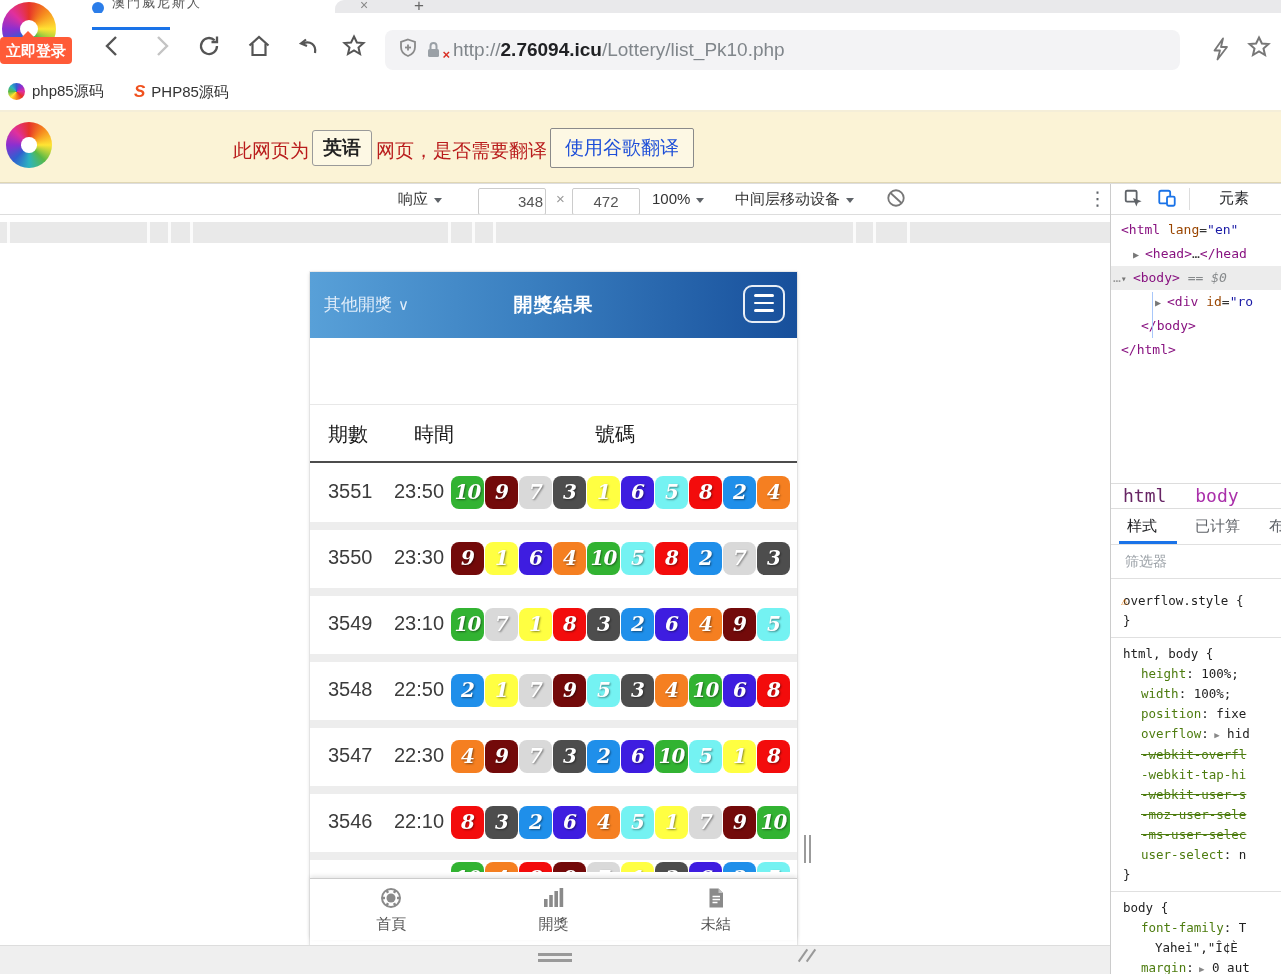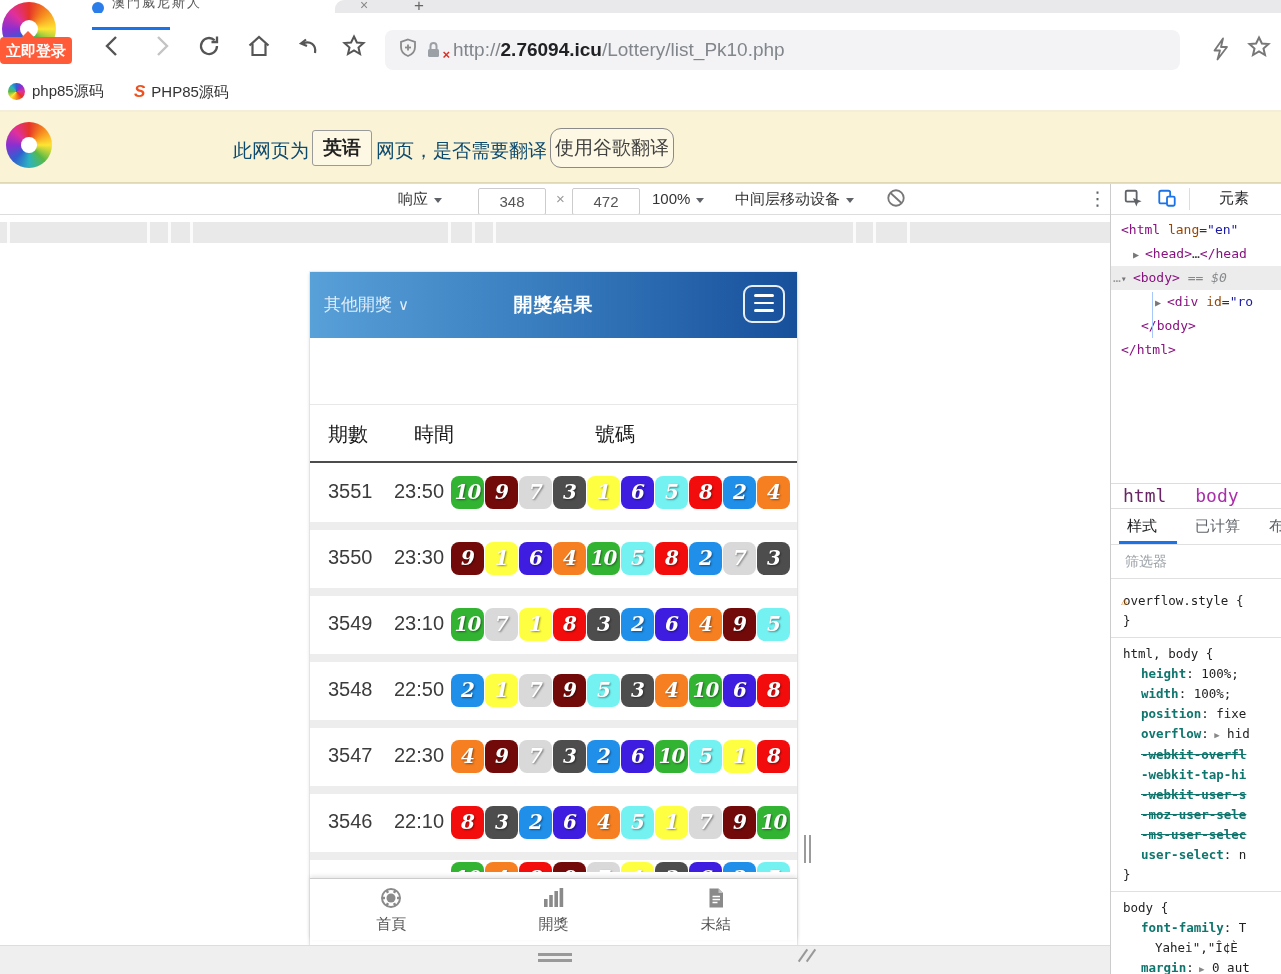--- a/index.html
+++ b/index.html
@@ -36,25 +36,25 @@
   
   #bookmarksbar{left:0;top:78px;width:1281px;height:32px;background:#fff;border-bottom:1px solid #ededed;}
   .bm-item{position:absolute;top:4px;display:flex;align-items:center;font-size:15px;color:#333;}
   .bm-fav1{width:17px;height:17px;border-radius:50%;background:conic-gradient(#2f5fd0,#8b2fd0,#e0309d,#e63329,#f68b1f,#ffe433,#58b947,#2bb3c0,#2f5fd0);margin-right:7px;}
   .bm-fav2{color:#f0511e;font-weight:bold;font-style:italic;font-size:17px;margin-right:6px;}
 
   
   #translatebar{left:0;top:110px;width:1281px;height:73px;background:#fbf3d6;border-top:2px solid #f4eed8;
                 border-bottom:1px solid #e0d7b4;box-sizing:border-box;}
   #translate-logo{position:absolute;left:6px;top:10px;width:46px;height:46px;}
-  .tr-text{position:absolute;font-size:19px;color:#0c4a6e;white-space:nowrap;}
+  .tr-text{position:absolute;font-size:19px;color:#b91c1c;white-space:nowrap;}
   #lang-box{position:absolute;left:312px;top:18px;border:1px solid #9a9a9a;border-radius:3px;background:#fdf8e4;
             font-size:19px;font-weight:bold;color:#222;padding:4px 10px;}
-  #translate-btn{position:absolute;left:550px;top:16px;border:1px solid #8a8a8a;border-radius:11px;background:#fdf8e4;
-                 font-size:19px;color:#404040;padding:6px 4px;}
+  #translate-btn{position:absolute;left:550px;top:16px;border:1px solid #8a8a8a;border-radius:2px;background:#fdf8e4;
+                 font-size:19px;color:#1d4ed8;padding:6px 14px;}
 
   
   #hline-top{left:0;top:183px;width:1281px;height:1px;background:#ddd;}
   #hline-toolbar{left:0;top:214px;width:1281px;height:1px;background:#ddd;}
   #vdivider{left:1110px;top:184px;width:1px;height:790px;background:#ccc;}
 
   
   #devtoolbar{left:0;top:184px;width:1110px;height:30px;background:#fff;font-size:15px;color:#333;}
   .caret{display:inline-block;width:0;height:0;border-left:4px solid transparent;border-right:4px solid transparent;border-top:5px solid #5f6368;margin-left:6px;vertical-align:middle;}
   .tb-item{position:absolute;top:6px;white-space:nowrap;}
@@ -140,21 +140,21 @@
   #filterrow{left:1111px;top:545px;width:170px;height:34px;background:#fff;border-bottom:1px solid #e0e0e0;box-sizing:border-box;}
   #filterrow span{position:absolute;left:14px;top:8px;font-size:14px;color:#9aa0a6;}
 
   #stylespane{left:1111px;top:579px;width:170px;height:395px;background:#fff;overflow:hidden;
               font-family:"DejaVu Sans Mono",monospace;font-size:12.5px;padding-top:12px;box-sizing:border-box;}
   #stylespane > div{line-height:20px;white-space:nowrap;position:relative;}
   .ssel{padding-left:12px;color:#222;}
   .sdecl{padding-left:30px;}
   .scont{padding-left:44px;color:#222;}
   .ssep{border-top:1px solid #e0e0e0;margin:6px 0;height:0;}
-  .prop{color:#0f766e;font-weight:bold;} .colon{color:#222;} .val{color:#222;}
+  .prop{color:#4d7c0f;} .colon{color:#222;} .val{color:#222;}
   .sdecl.strike .prop,.sdecl.strike .val,.sdecl.strike .colon{text-decoration:line-through;}
   .warn{position:absolute;left:10px;top:0;color:#e37400;font-size:12px;}
   .varrow{color:#888;font-size:9px;}
 </style>
 </head>
 <body>
 
 <div id="root">
 
   <div id="tabstrip" class="abs">
@@ -241,21 +241,21 @@
     <span id="lang-box">英语</span>
     <span class="tr-text" style="left:376px;top:26px;">网页，是否需要翻译？</span>
     <span id="translate-btn">使用谷歌翻译</span>
   </div>
 
   <div id="hline-top" class="abs"></div>
 
   <div id="devtoolbar" class="abs">
     <span class="tb-item" style="left:398px;">
       <span>响应</span><span class="caret"></span></span>
-    <input class="size-input" style="left: 478px;" value="348">
+    <input class="size-input" style="left: 478px; text-align: right;" value="348">
     <span class="tb-item" style="left:556px;color:#999;">×</span>
     <input class="size-input" style="left: 572px;" value="472">
     <span class="tb-item" style="left:652px;text-align:right;">
       <span>100%</span><span class="caret"></span></span>
     <span class="tb-item" style="left:735px;">
       <span>中间层移动设备</span><span class="caret"></span></span>
     <span class="tb-item" style="left:886px;top:4px;">
       <svg width="20" height="20" viewBox="0 0 22 22">
           <circle cx="11" cy="11" r="8.5" fill="none" stroke="#777" stroke-width="2"></circle>
           <line x1="5" y1="5.5" x2="17" y2="16.5" stroke="#777" stroke-width="2"></line>

